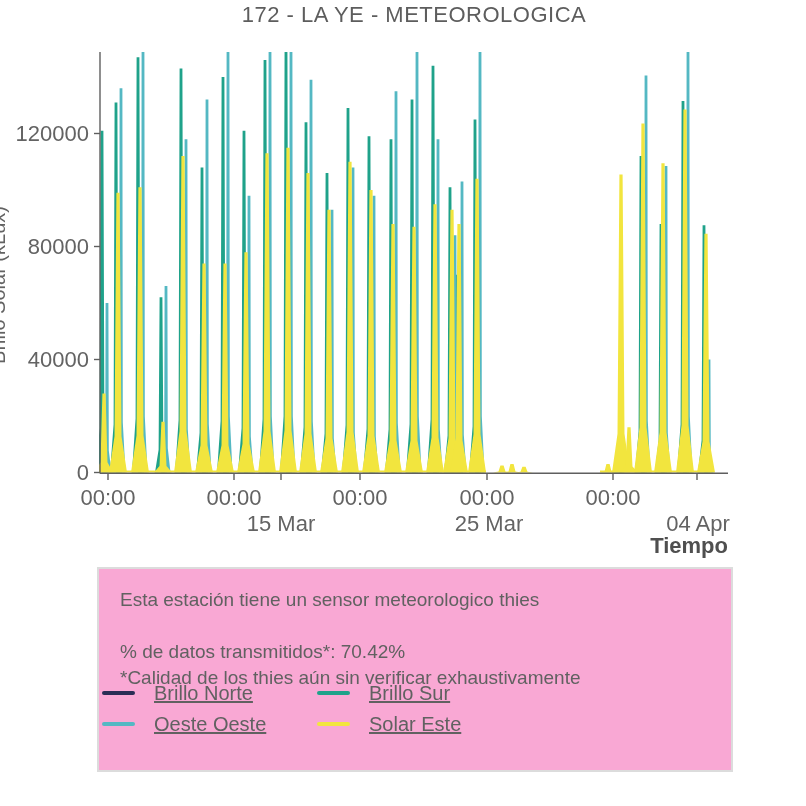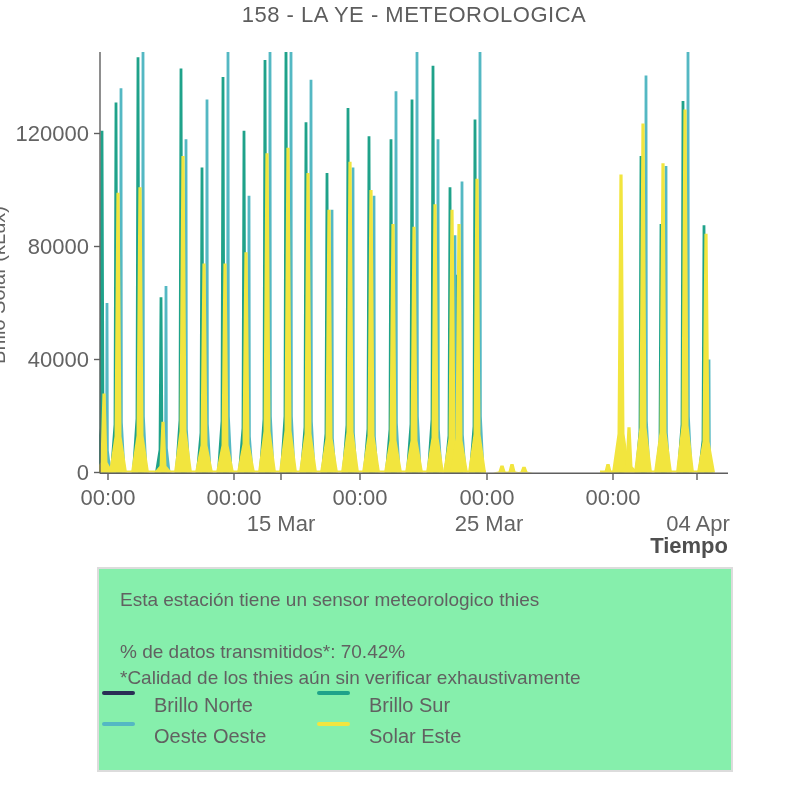--- a/index.html
+++ b/index.html
@@ -11,39 +11,39 @@
     position:absolute;left:100px;top:2px;width:628px;text-align:center;
     font-size:22px;color:#5d5d5d;letter-spacing:0.5px;white-space:nowrap;
   }
   svg{position:absolute;left:0;top:0;}
   .x-axis-title{
     position:absolute;left:100px;top:533px;width:628px;text-align:right;
     font-size:22px;font-weight:bold;color:#4f4f4f;
   }
   .caption-box{
     position:absolute;left:97px;top:567px;width:636px;height:205px;
-    background:#86efac;border:2px solid #dcdcdc;box-sizing:border-box;
+    background:#f9a8d4;border:2px solid #dcdcdc;box-sizing:border-box;
   }
   .caption-line{
     position:absolute;left:21px;font-size:19px;color:#616161;white-space:nowrap;
   }
   .legend-item{position:absolute;height:22px;}
   .legend-swatch{
     position:absolute;left:0;top:9px;width:33px;height:4px;border-radius:2px;
   }
   .legend-label{
-    position:absolute;left:52px;top:12px;font-size:20px;color:#616161;white-space:nowrap;
+    position:absolute;left:52px;top:0;font-size:20px;color:#616161;white-space:nowrap;text-decoration:underline;
   }
 </style>
 </head>
 <body>
 
 <div class="page">
 
-  <div class="chart-title">158 - LA YE - METEOROLOGICA</div>
+  <div class="chart-title">172 - LA YE - METEOROLOGICA</div>
 
   <svg id="chart-svg" width="806" height="806" viewBox="0 0 806 806">
       <defs>
         <clipPath id="plotclip">
           <rect x="99" y="52" width="630" height="422.5"></rect>
         </clipPath>
       </defs>
       <g clip-path="url(#plotclip)">
         <path d="M101.8,472.5 L102.8,471.949125 L103.2,468.2625 L104.8,468.2625 L105.2,471.949125 L106.2,472.5 Z" fill="#2a2d55"></path>
         <path d="M115.8,472.5 L116.8,471.7655 L117.2,466.85 L118.8,466.85 L119.2,471.7655 L120.2,472.5 Z" fill="#2a2d55"></path>

